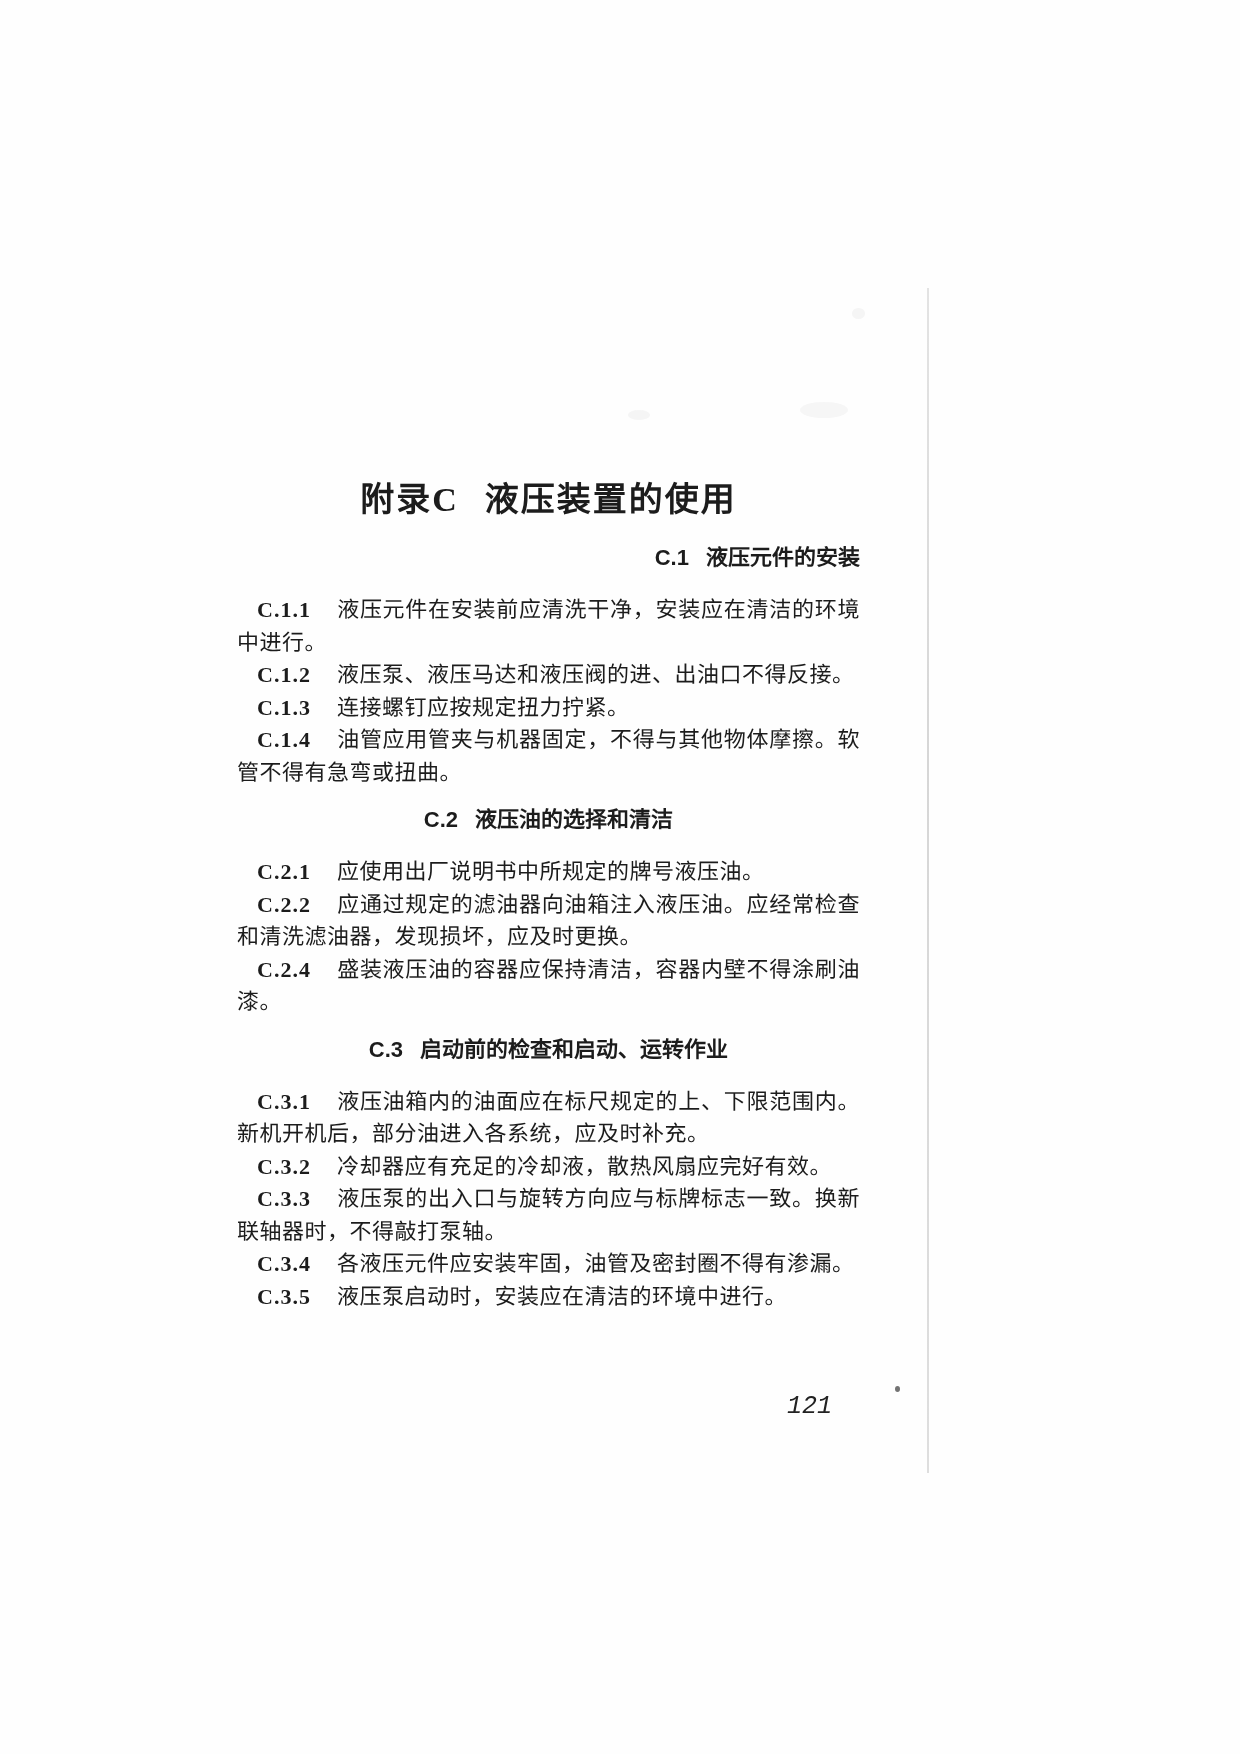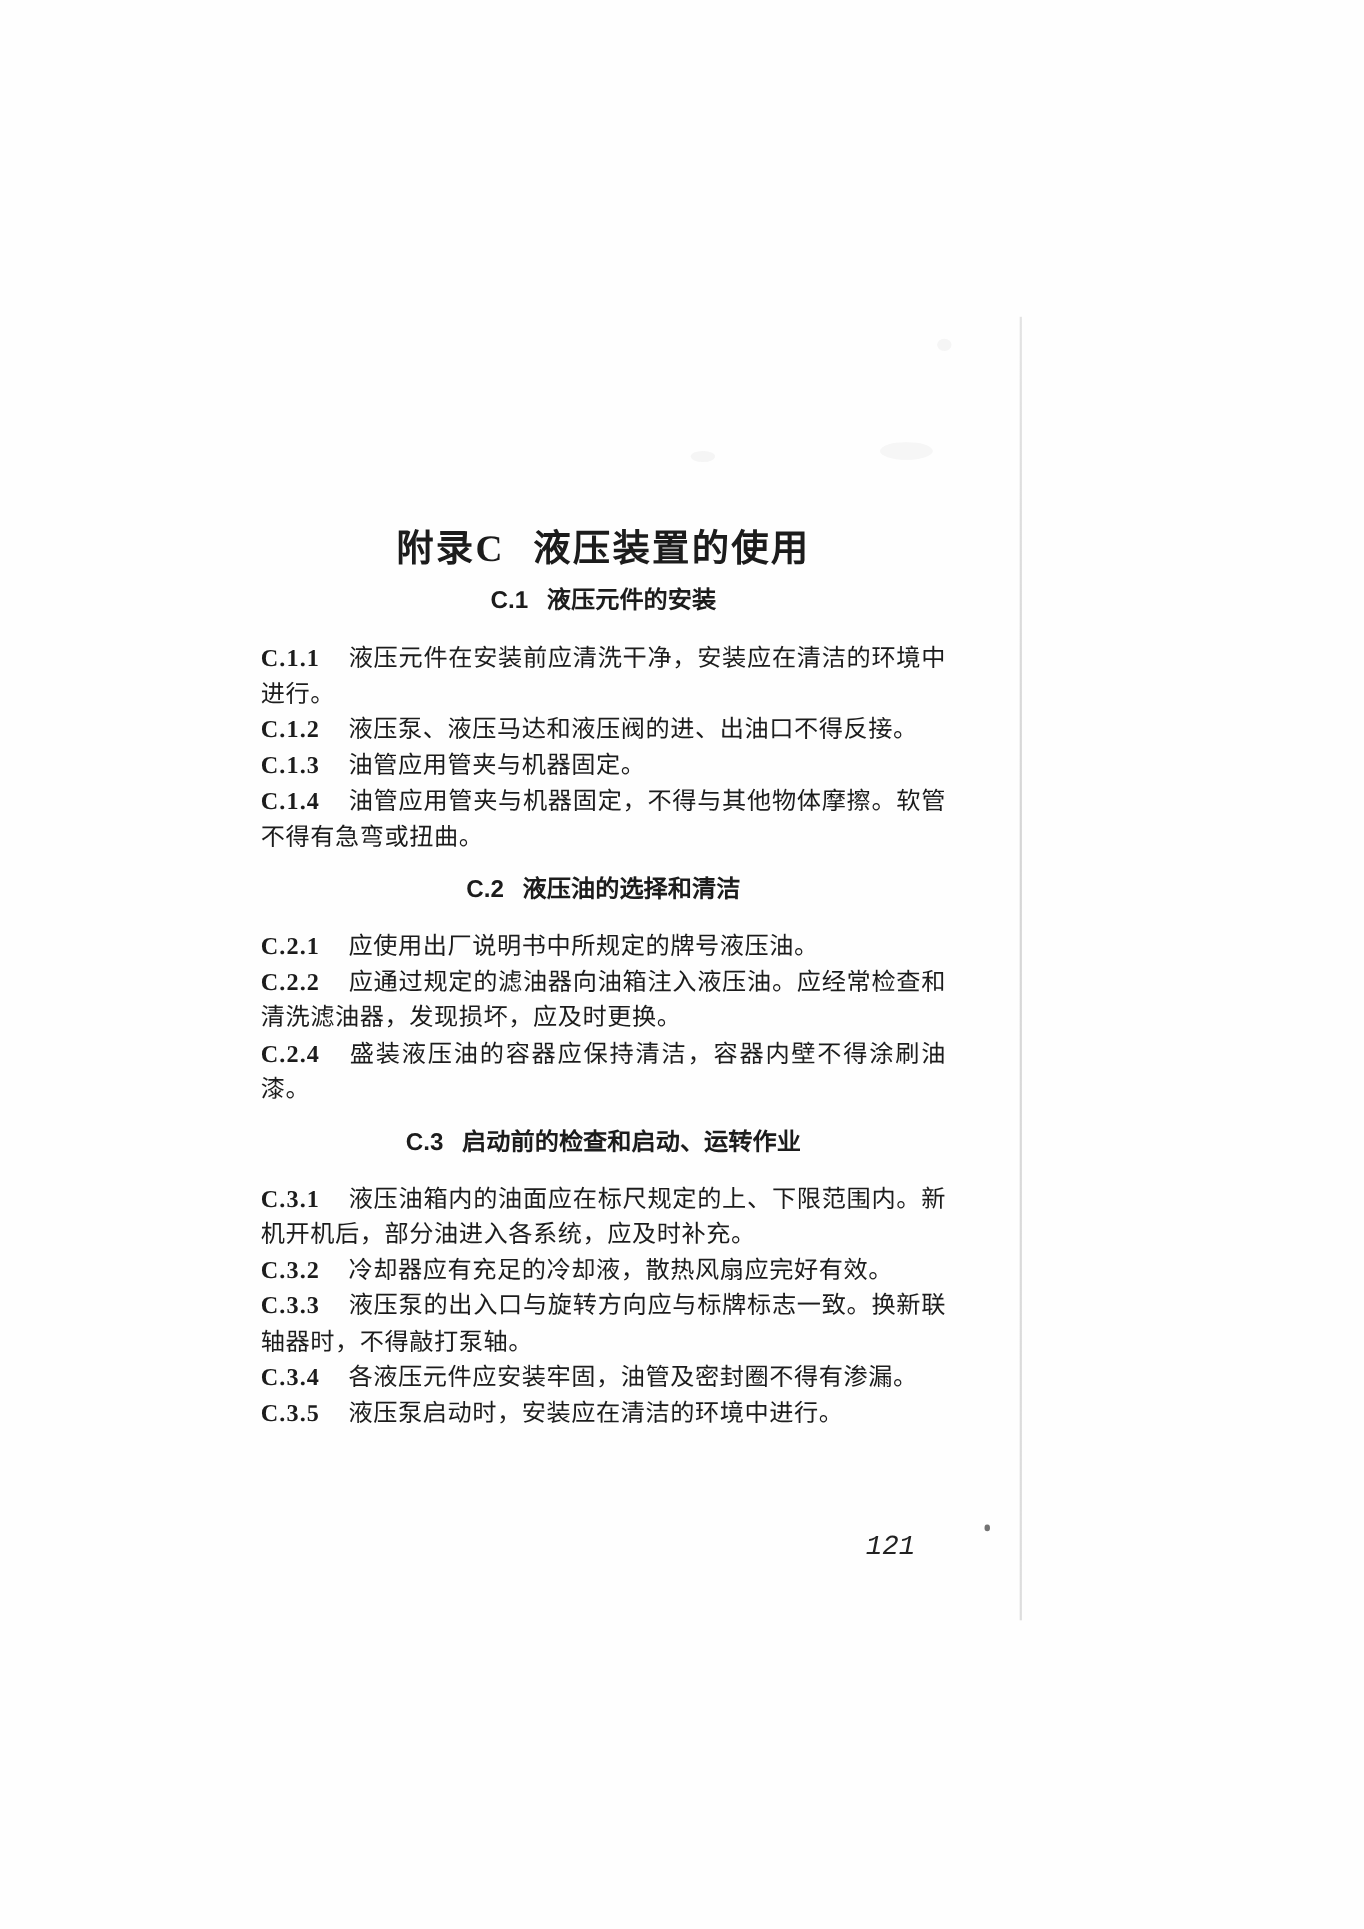--- a/index.html
+++ b/index.html
@@ -63,35 +63,36 @@
   .tgap { display: inline-block; width: 26px; }
   .sec-heading {
     margin: 17px 0 22px 0;
     font-family: "Liberation Sans", "DejaVu Sans", sans-serif;
     font-weight: 700;
     font-size: 22px;
     line-height: 28px;
     text-align: center;
     white-space: nowrap;
   }
-  section:first-of-type .sec-heading { margin-top: 12px; }
+  section:first-of-type .sec-heading { margin-top: 24px; text-align: right; }
   .hgap { display: inline-block; width: 17px; }
   .clause {
     margin: 0;
     font-family: "Liberation Serif", "DejaVu Serif", serif;
     font-size: 22px;
     line-height: 32.5px;
     text-align: justify;
     text-align-last: left;
     letter-spacing: 0.5px;
   }
   .cnum {
     font-weight: 700;
     margin-right: 26px;
     letter-spacing: 1px;
+    margin-left: 20px;
   }
   .page-number {
     position: absolute;
     top: 1393px;
     right: 408px;
     font-family: Liberation Mono, monospace;
     font-style: italic;
     font-size: 25px;
     line-height: 28px;
     color: #222;
@@ -109,21 +110,21 @@
   <div class="speck"></div>
 
   <main class="content">
 
     <h1 class="doc-title"><span>附录C</span><span class="tgap"></span><span>液压装置的使用</span></h1>
 
     <section>
       <h2 class="sec-heading"><span>C.1</span><span class="hgap"></span><span>液压元件的安装</span></h2>
       <p class="clause"><span class="cnum">C.1.1</span><span class="ctext">液压元件在安装前应清洗干净，安装应在清洁的环境中进行。</span></p>
       <p class="clause"><span class="cnum">C.1.2</span><span class="ctext">液压泵、液压马达和液压阀的进、出油口不得反接。</span></p>
-      <p class="clause"><span class="cnum">C.1.3</span><span class="ctext">油管应用管夹与机器固定。</span></p>
+      <p class="clause"><span class="cnum">C.1.3</span><span class="ctext">连接螺钉应按规定扭力拧紧。</span></p>
       <p class="clause"><span class="cnum">C.1.4</span><span class="ctext">油管应用管夹与机器固定，不得与其他物体摩擦。软管不得有急弯或扭曲。</span></p>
     </section>
 
     <section>
       <h2 class="sec-heading"><span>C.2</span><span class="hgap"></span><span>液压油的选择和清洁</span></h2>
       <p class="clause"><span class="cnum">C.2.1</span><span class="ctext">应使用出厂说明书中所规定的牌号液压油。</span></p>
       <p class="clause"><span class="cnum">C.2.2</span><span class="ctext">应通过规定的滤油器向油箱注入液压油。应经常检查和清洗滤油器，发现损坏，应及时更换。</span></p>
       <p class="clause"><span class="cnum">C.2.4</span><span class="ctext">盛装液压油的容器应保持清洁，容器内壁不得涂刷油漆。</span></p>
     </section>
 

